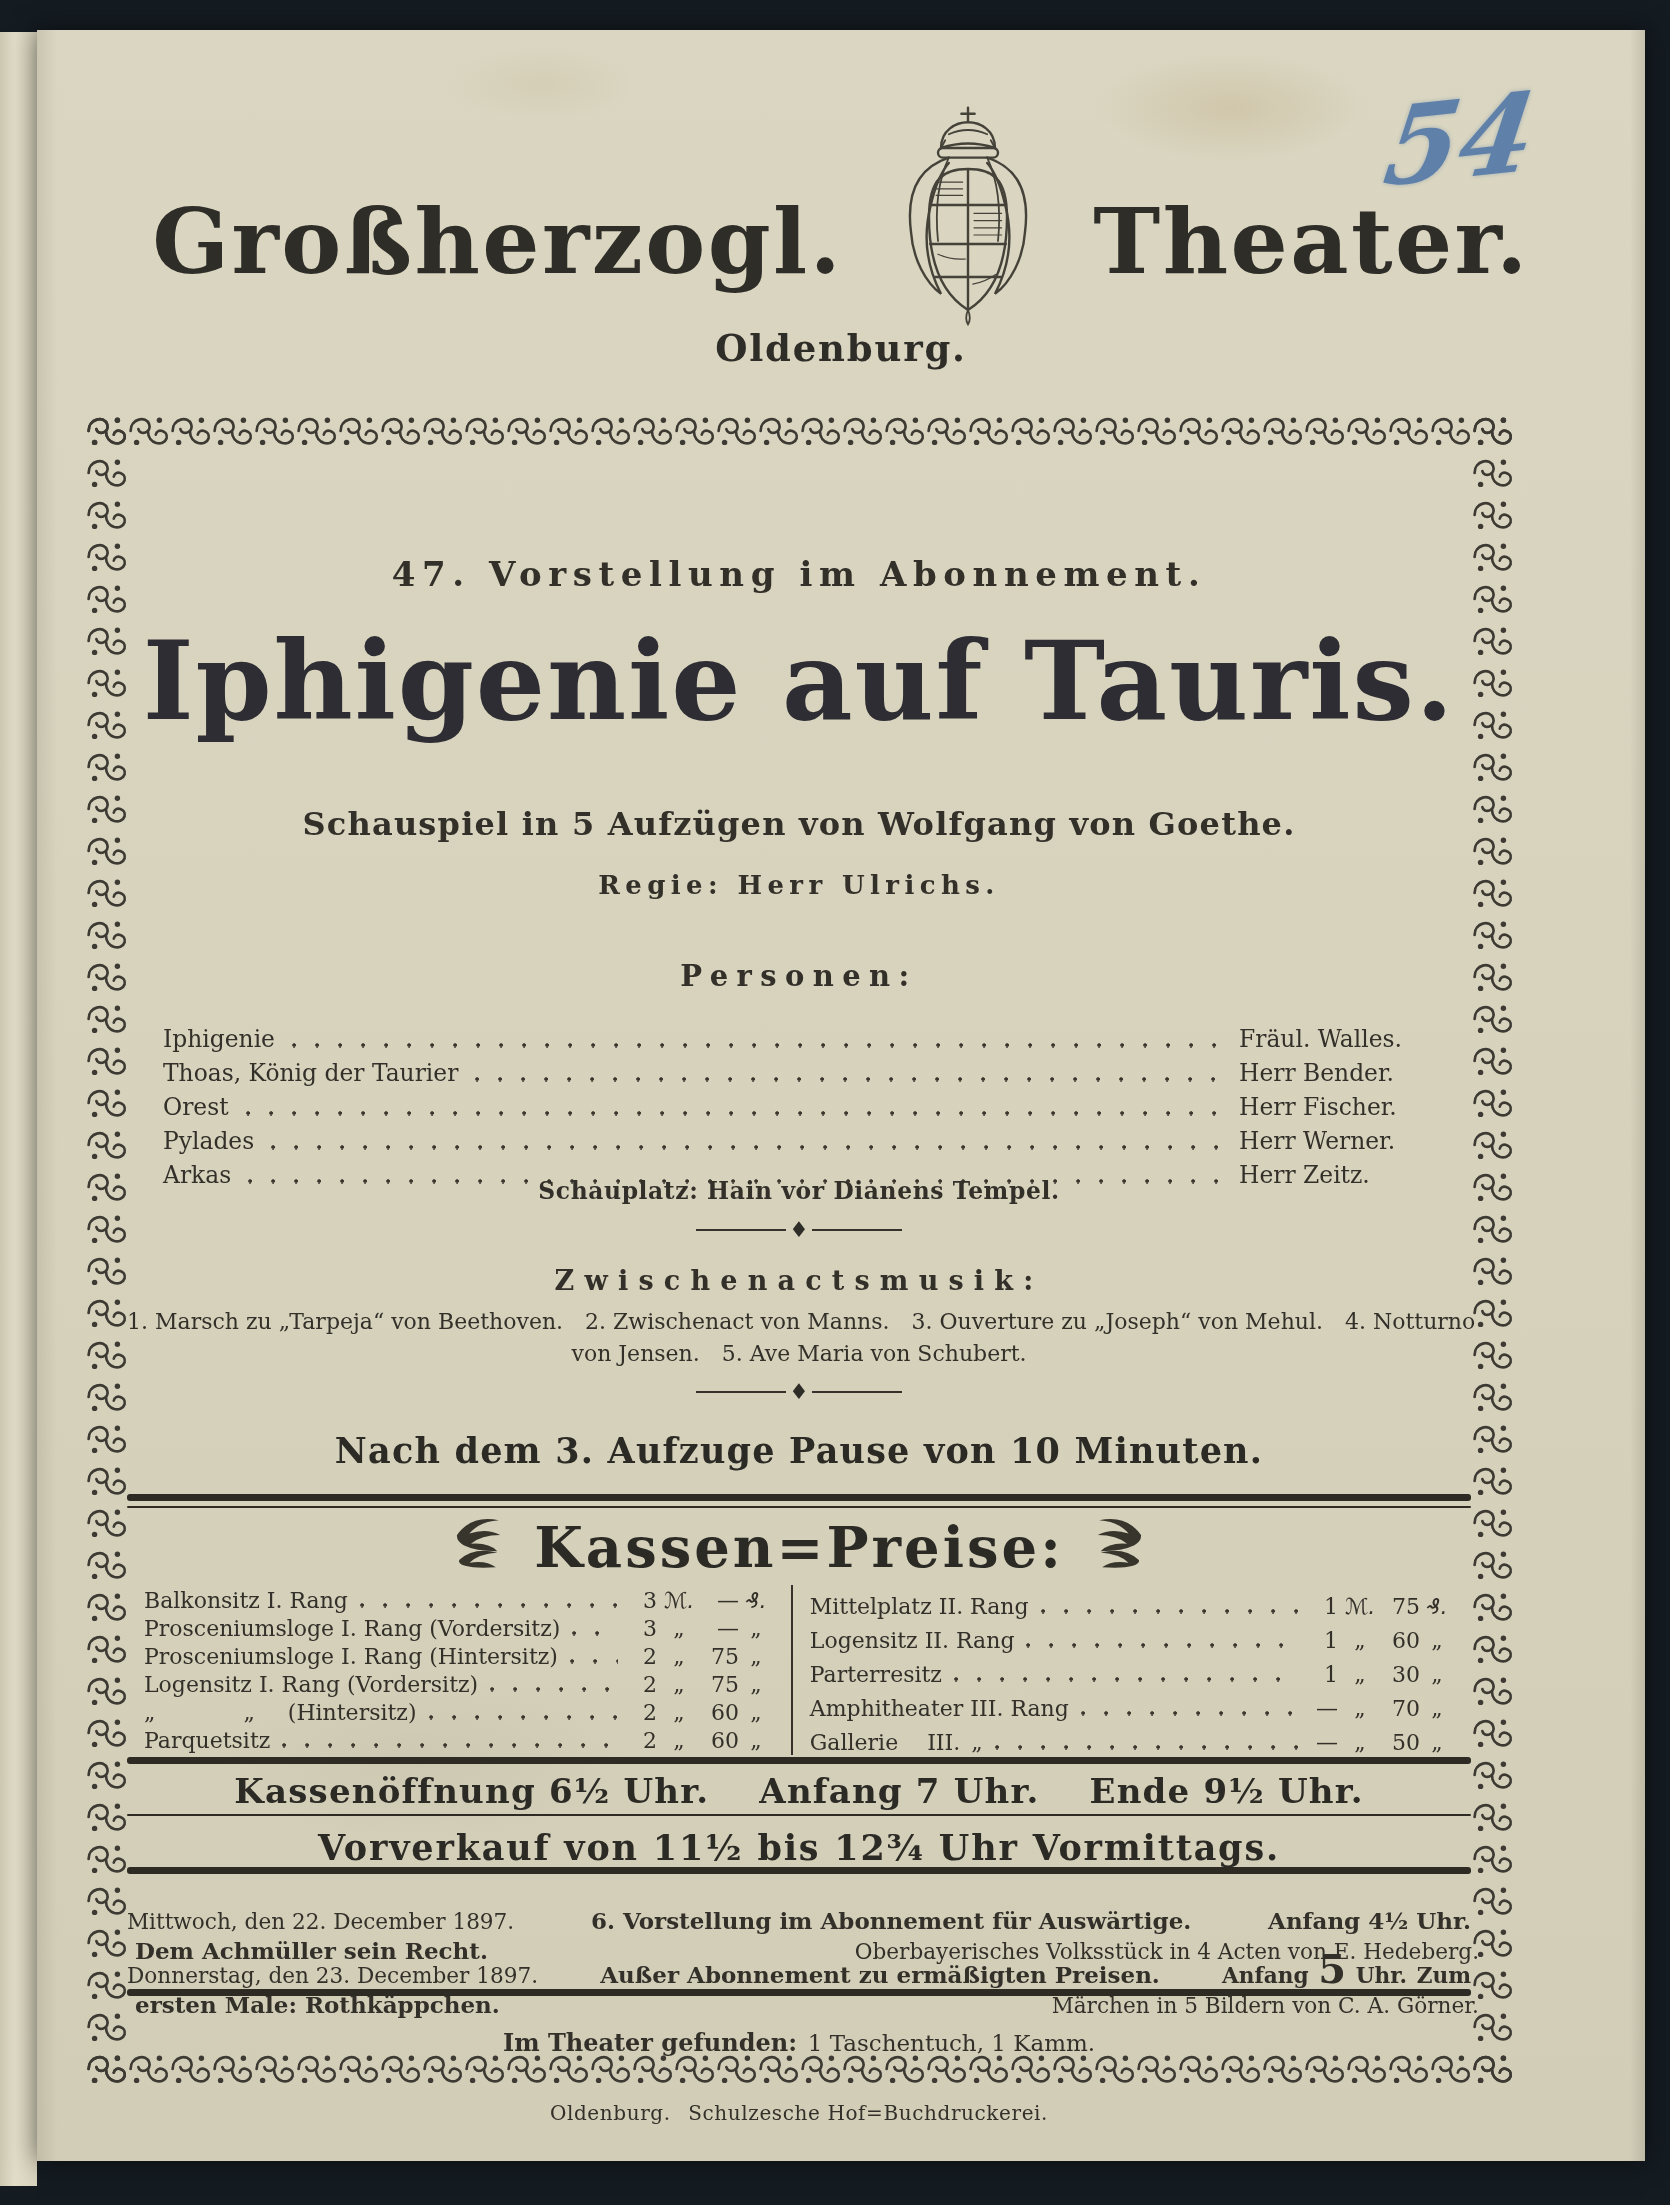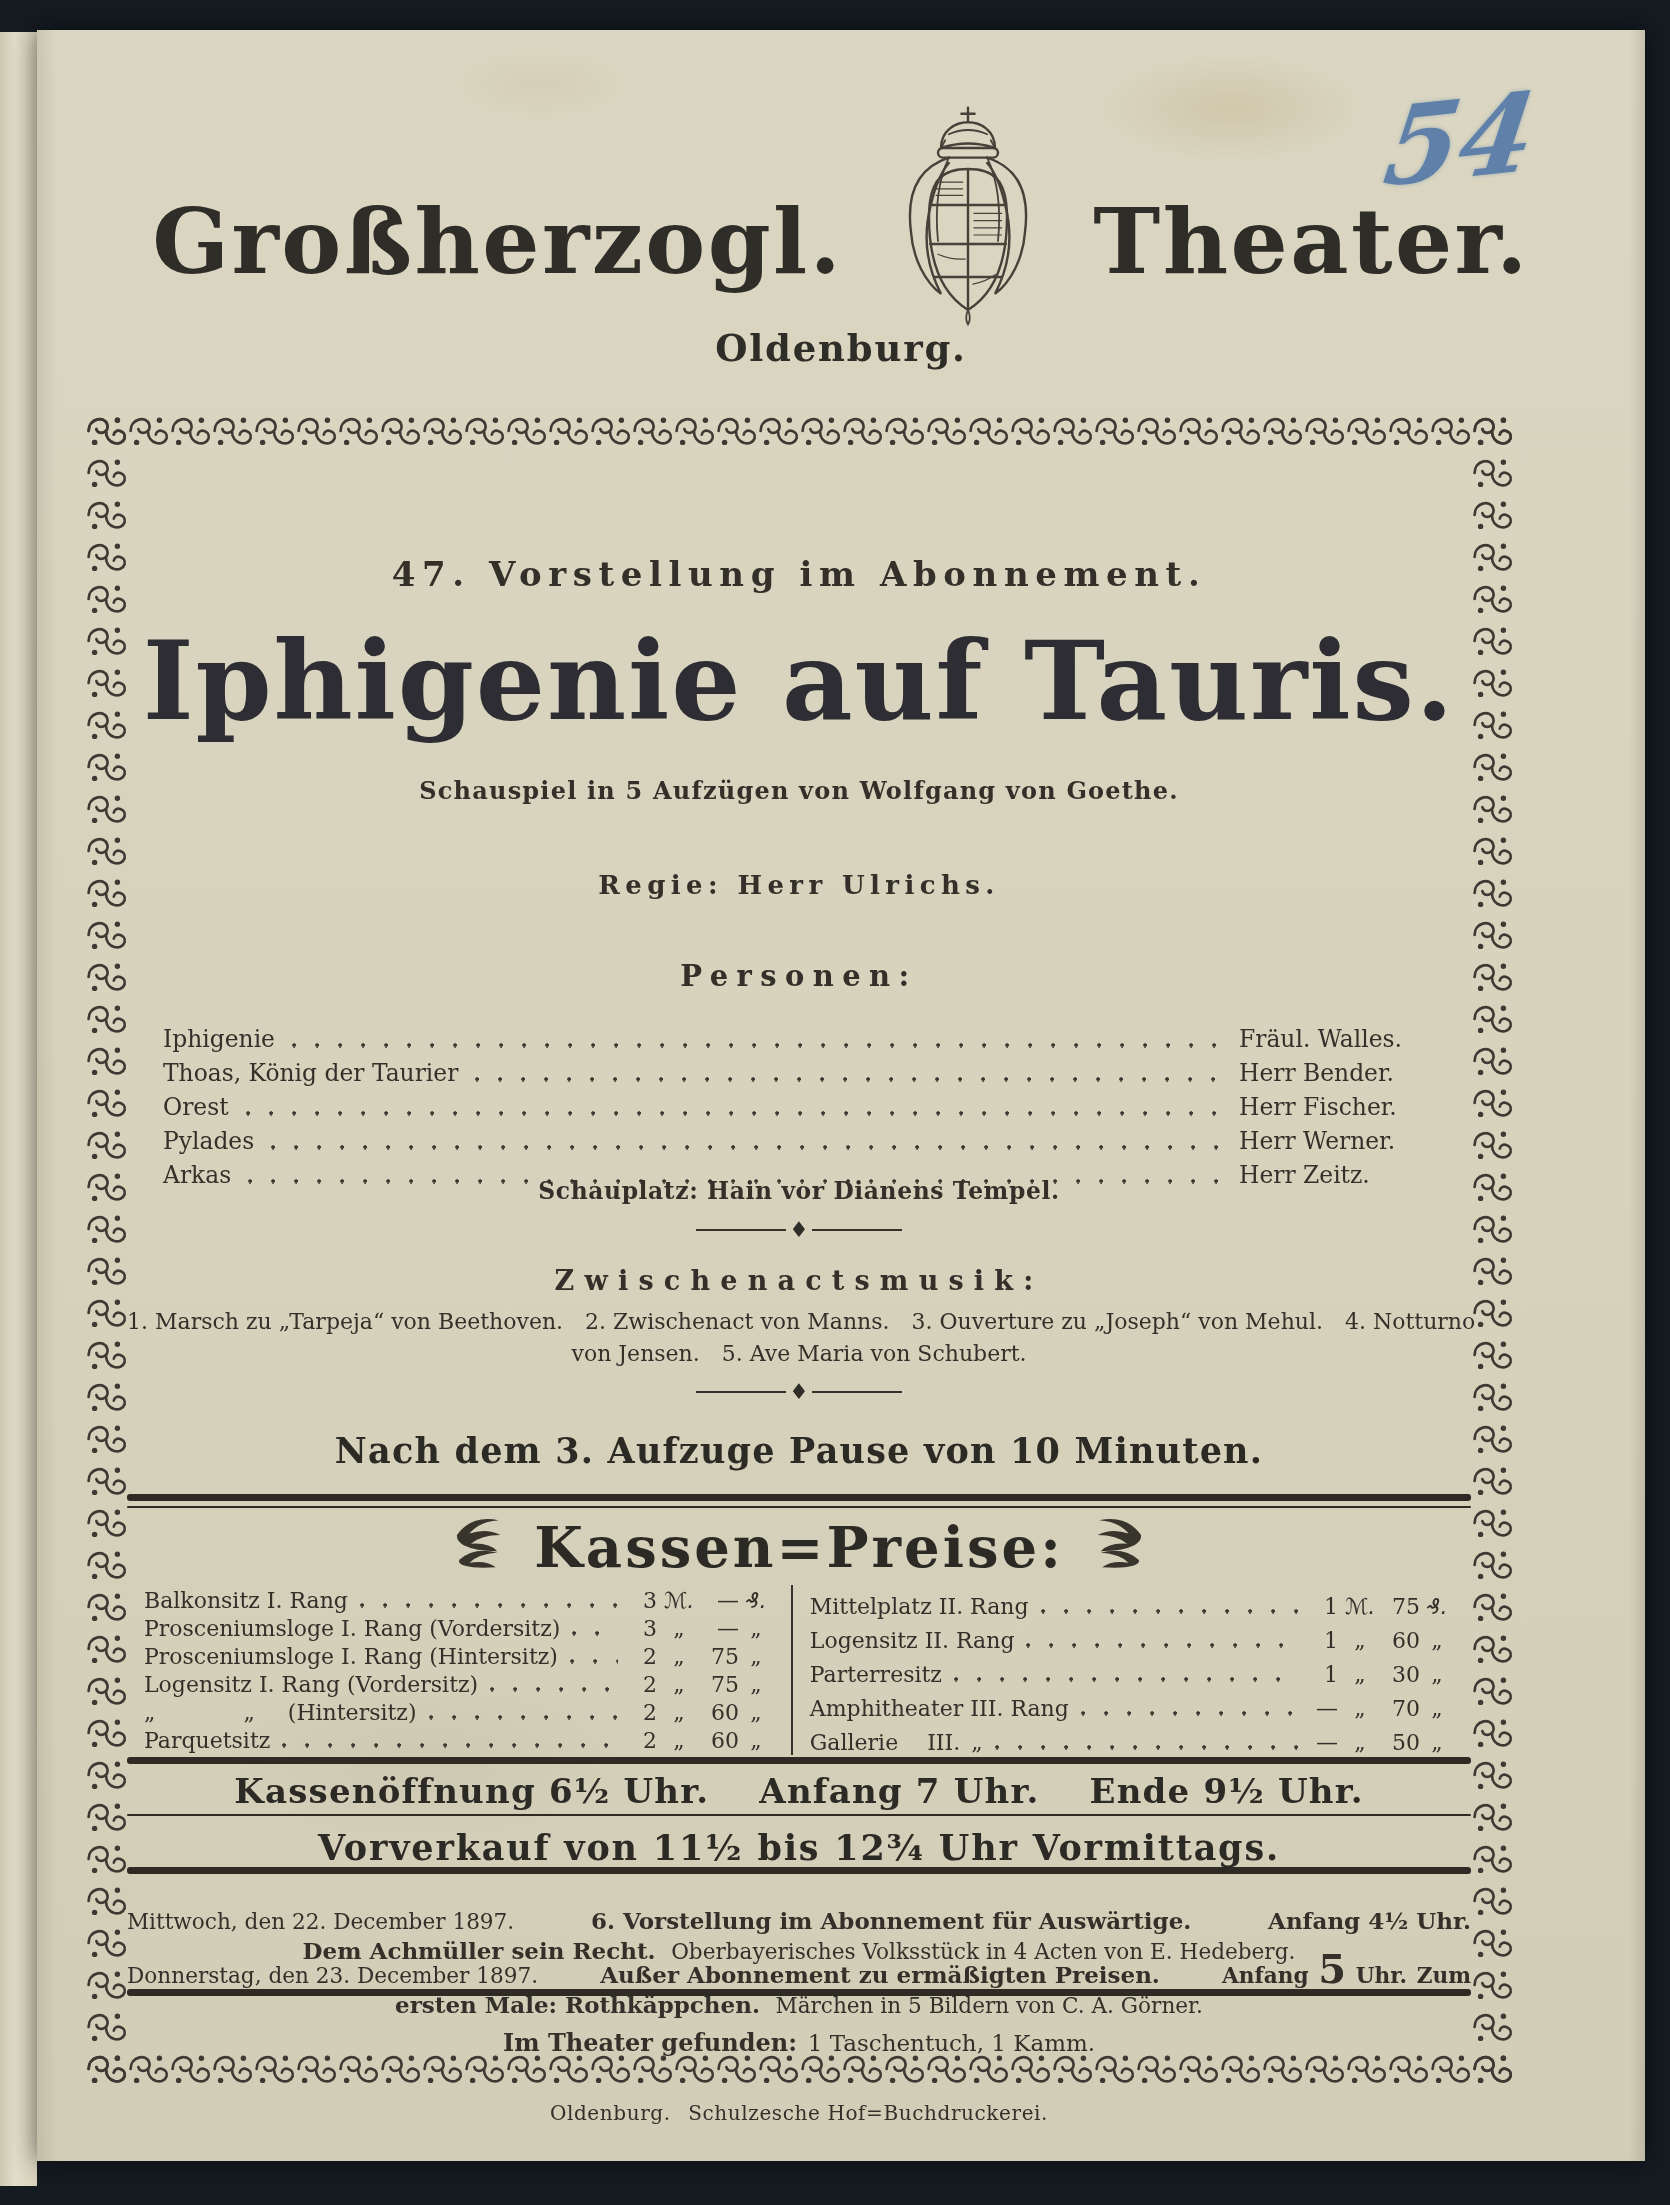--- a/index.html
+++ b/index.html
@@ -46,21 +46,21 @@
   }
 
   .frame-orn{position:absolute;left:48px;top:380px;}
 
   .content{position:absolute;left:90px;top:0;width:1344px;height:2131px;}
   .cline{position:absolute;left:0;width:100%;text-align:center;white-space:nowrap;}
 
   .date-line{top:455px;font-size:31px;font-weight:bold;letter-spacing:1.8px;}
   .series-line{top:524px;font-size:34px;font-weight:bold;letter-spacing:6.6px;}
   .main-title{top:587px;font-size:109px;font-weight:bold;letter-spacing:1.8px;color:#2e2d33;}
-  .subtitle{top:746px;font-size:24px;font-weight:bold;letter-spacing:1.2px;}
+  .subtitle{top:775px;font-size:32px;font-weight:bold;letter-spacing:1.2px;}
   .regie{top:840px;font-size:26px;font-weight:bold;letter-spacing:5.4px;}
   .personen{top:929px;font-size:29px;font-weight:bold;letter-spacing:8.4px;}
 
   .cast{position:absolute;left:36px;top:989px;width:1237px;}
   .crow{display:flex;align-items:flex-end;height:34px;font-size:23.4px;}
   .crow .role{white-space:nowrap;}
   .crow .perf{white-space:nowrap;width:161px;text-align:left;}
   .dots{
     flex:1;height:4.2px;align-self:flex-end;margin:0 13.2px 5.4px 17px;
     background-image:radial-gradient(circle at 2.1px 2.1px,#3a362e 1.6px,rgba(0,0,0,0) 2.1px);
@@ -106,21 +106,21 @@
   .cur{font-family:"DejaVu Sans","Liberation Sans",sans-serif;font-style:italic;}
   .vrule{width:1.8px;background:#35322c;margin:0 17px 0 18px;}
 
   .kassenoff{position:absolute;left:0;top:1741px;width:100%;display:flex;justify-content:center;gap:50px;
     font-size:34px;font-weight:bold;letter-spacing:1.2px;color:#2c2a25;white-space:nowrap;}
   .vorverkauf{top:1797px;font-size:35px;font-weight:bold;letter-spacing:1.8px;color:#2c2a25;}
 
   .sched{position:absolute;left:0;width:100%;display:flex;justify-content:space-between;align-items:baseline;
     font-size:21.6px;white-space:nowrap;}
   .sched-wed1{top:1854px;} .sched-thu1{top:1908px;}
-  .sched-c{position:absolute;left:0;width:100%;display:flex;justify-content:center;align-items:baseline;gap:15.6px;
+  .sched-c{position:absolute;left:8px;width:100%;display:flex;justify-content:space-between;align-items:baseline;gap:15.6px;
     font-size:21.6px;white-space:nowrap;}
   .sched-wed2{top:1884px;} .sched-thu2{top:1938px;}
   .sched .b,.sched-c .b{font-size:23px;}
   .tgroup{display:inline-flex;align-items:baseline;gap:9.6px;font-weight:bold;}
   .big-five{font-size:40px;line-height:.75;}
 
   .found{position:absolute;left:0;top:1975px;width:100%;display:flex;justify-content:center;align-items:baseline;gap:10.8px;
     font-size:23px;white-space:nowrap;}
   .found .b{font-size:24px;}
 

